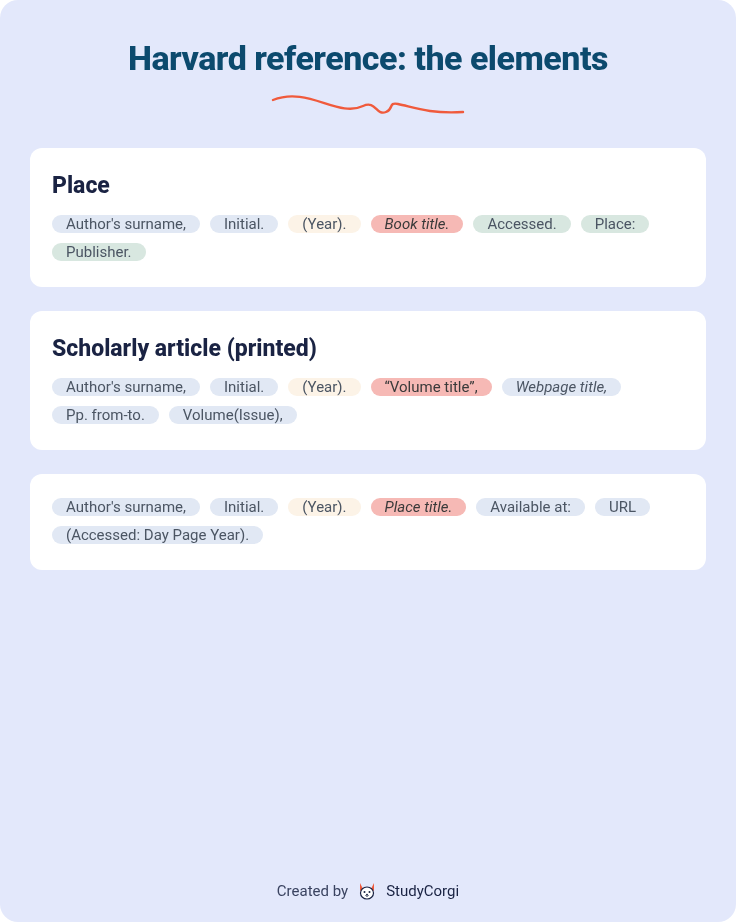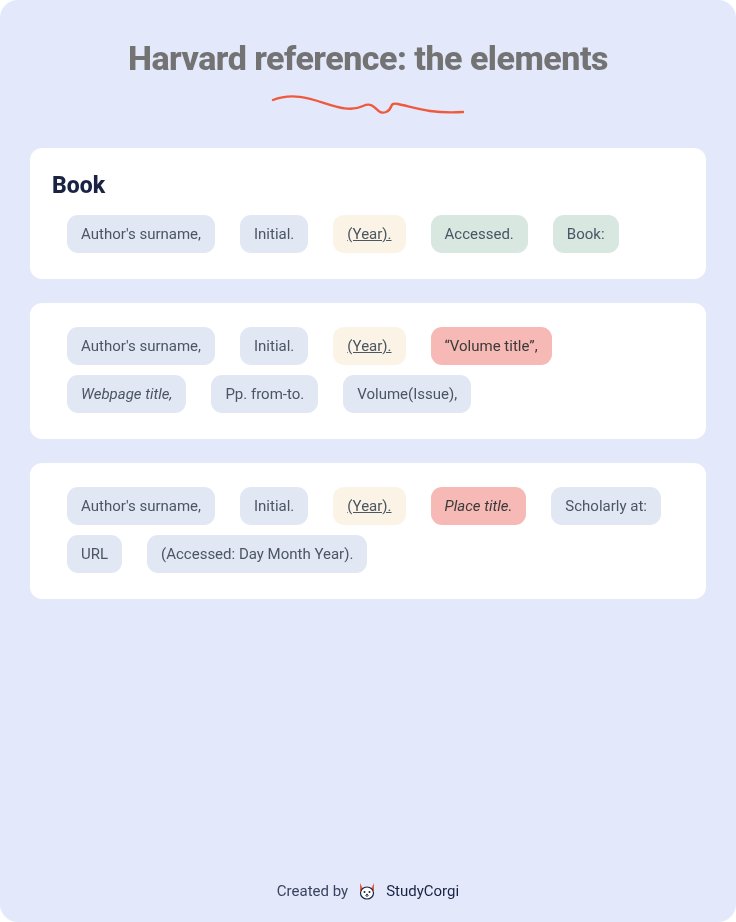--- a/index.html
+++ b/index.html
@@ -12,21 +12,21 @@
   .page {
     width: 736px;
     height: 922px;
     background: #e3e8fb;
     border-radius: 18px;
     padding: 38px 30px 20px 30px;
     display: flex;
     flex-direction: column;
   }
   .title {
-    color: #737373;
+    color: #0c4a6e;
     font-size: 34px;
     font-weight: 800;
     text-align: center;
     letter-spacing: -0.5px;
     margin-bottom: 10px;
   }
   .squiggle {
     display: flex;
     justify-content: center;
     margin-bottom: 24px;
@@ -42,30 +42,29 @@
     font-size: 23px;
     font-weight: 800;
     margin-bottom: 16px;
   }
   .pill-row {
     display: flex;
     flex-wrap: wrap;
     gap: 10px;
   }
   .pill {
-    padding: 10px 14px;
+    padding: 0 14px;
     border-radius: 11px;
     font-size: 15px;
     color: #4b5563;
     line-height: 1.2;
     white-space: nowrap;
-    margin-left: 15px;
   }
   .pill.blue  { background: #e1e8f4; }
-  .pill.cream { background: #fcf3e7; text-decoration: underline; }
+  .pill.cream { background: #fcf3e7; }
   .pill.red   { background: #f6b9b5; color: #3a3a3a; }
   .pill.sage  { background: #d8e7e0; }
   .pill.italic { font-style: italic; }
   .footer {
     margin-top: auto;
     text-align: center;
     color: #1a2343;
     font-size: 15px;
     display: flex;
     align-items: center;
@@ -87,51 +86,54 @@
 
   <h1 class="title">Harvard reference: the elements</h1>
 
   <div class="squiggle">
     <svg width="200" height="36" viewBox="0 0 200 36">
       <path d="M5 12 C 40 -2, 70 30, 95 18 C 108 12, 108 28, 118 24 C 126 21, 120 14, 130 16 C 145 19, 160 26, 195 24" stroke="#f05a3c" stroke-width="2.4" fill="none" stroke-linecap="round"></path>
     </svg>
   </div>
 
   <div class="card">
-    <div class="card-title">Book</div>
+    <div class="card-title">Place</div>
     <div class="pill-row">
       <span class="pill blue">Author's surname,</span>
       <span class="pill blue">Initial.</span>
       <span class="pill cream">(Year).</span>
+      <span class="pill red italic">Book title.</span>
       <span class="pill sage">Accessed.</span>
-      <span class="pill sage">Book:</span>
+      <span class="pill sage">Place:</span>
+      <span class="pill sage">Publisher.</span>
     </div>
   </div>
 
   <div class="card">
+    <div class="card-title">Scholarly article (printed)</div>
     <div class="pill-row">
       <span class="pill blue">Author's surname,</span>
       <span class="pill blue">Initial.</span>
       <span class="pill cream">(Year).</span>
       <span class="pill red">“Volume title”,</span>
       <span class="pill blue italic">Webpage title,</span>
       <span class="pill blue">Pp. from-to.</span>
       <span class="pill blue">Volume(Issue),</span>
     </div>
   </div>
 
   <div class="card">
     <div class="pill-row">
       <span class="pill blue">Author's surname,</span>
       <span class="pill blue">Initial.</span>
       <span class="pill cream">(Year).</span>
       <span class="pill red italic">Place title.</span>
-      <span class="pill blue">Scholarly at:</span>
+      <span class="pill blue">Available at:</span>
       <span class="pill blue">URL</span>
-      <span class="pill blue">(Accessed: Day Month Year).</span>
+      <span class="pill blue">(Accessed: Day Page Year).</span>
     </div>
   </div>
 
   <div class="footer">
     <span class="by">Created by</span>
     <span class="corgi">
       <svg width="22" height="22" viewBox="0 0 22 22">
         <path d="M4 3 L7 9 L4 11 Z" fill="#f05a3c"></path>
         <path d="M18 3 L15 9 L18 11 Z" fill="#f05a3c"></path>
         <ellipse cx="11" cy="13" rx="6.5" ry="6" fill="#ffffff" stroke="#1a2343" stroke-width="1.2"></ellipse>

